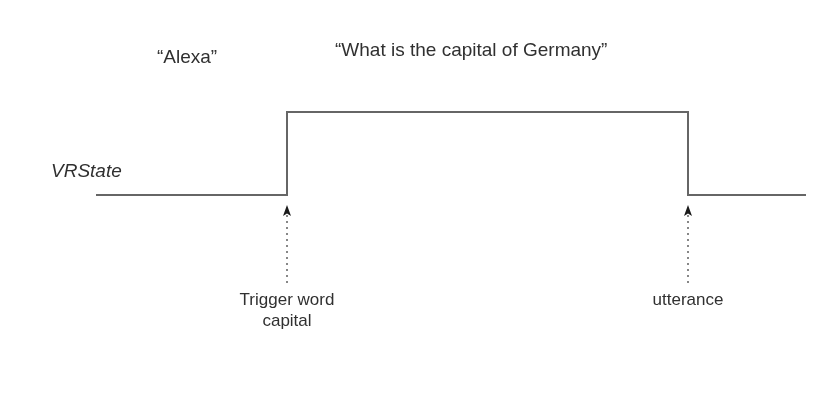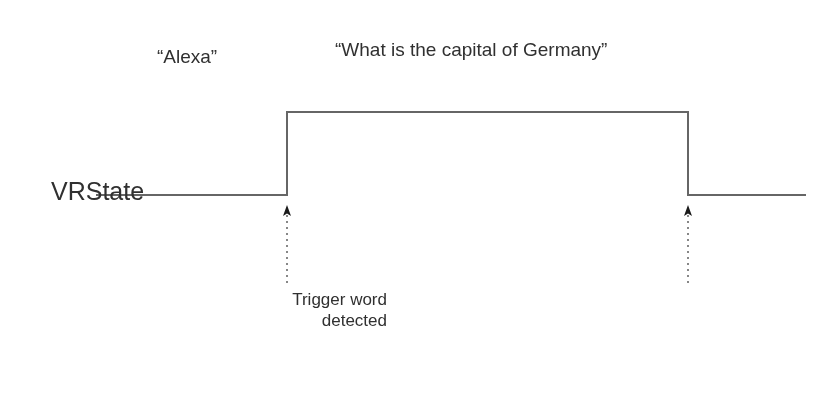--- a/index.html
+++ b/index.html
@@ -41,26 +41,27 @@
   #label-alexa {
     left: 157px;
     top: 45px;
   }
   #label-question {
     left: 335px;
     top: 38px;
   }
   #label-vrstate {
     left: 51px;
-    top: 176px;
-    font-size: 25px;
+    top: 159px;
+    font-size: 19px;
+    font-style: italic;
   }
   .annotation-label {
     font-size: 17px;
-    text-align: right;
+    text-align: center;
     width: 200px;
   }
   #annotation-trigger {
     left: 187px;
     top: 290px;
   }
   #annotation-end {
     left: 588px;
     top: 290px;
   }
@@ -87,19 +88,20 @@
   </svg>
 
   <div class="label utterance-label" id="label-alexa">“Alexa”</div>
 
   <div class="label utterance-label" id="label-question">“What is the capital of Germany”</div>
 
   <div class="label" id="label-vrstate">VRState</div>
 
   <div class="label annotation-label" id="annotation-trigger">
     <div>Trigger word</div>
-    <div>detected</div>
+    <div>capital</div>
   </div>
 
   <div class="label annotation-label" id="annotation-end">
+    <div>utterance</div>
   </div>
 
 </div>
 
 </body></html>

